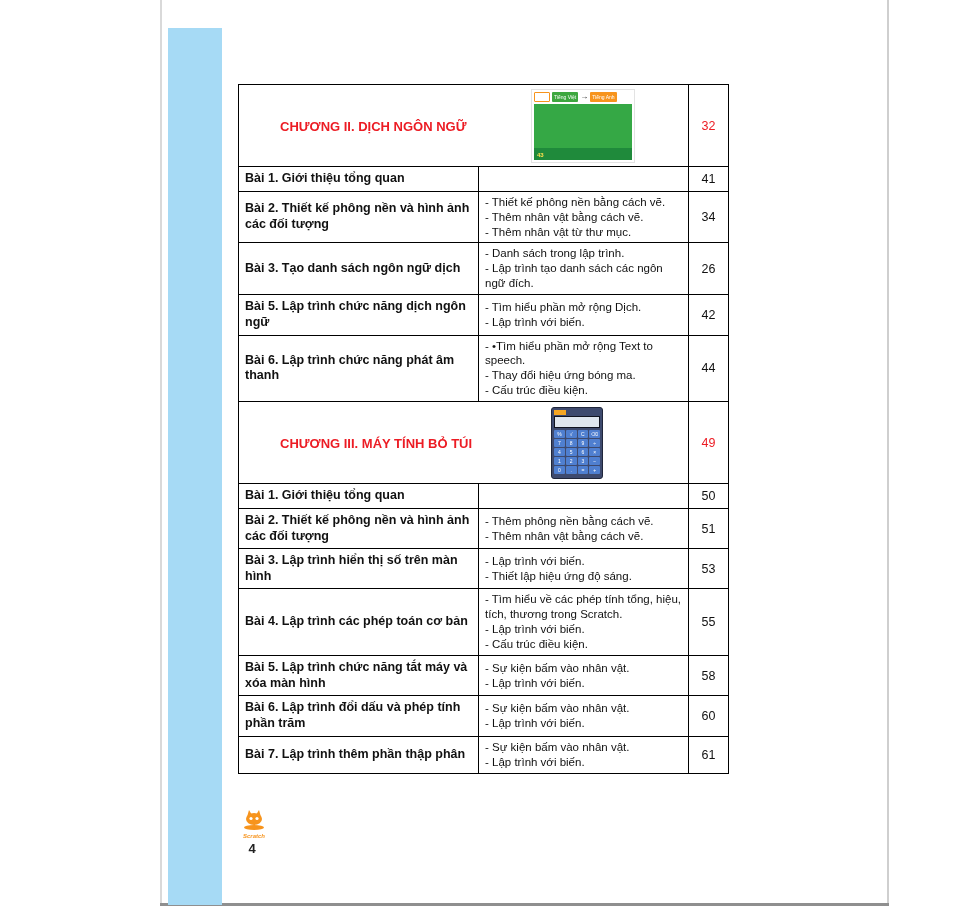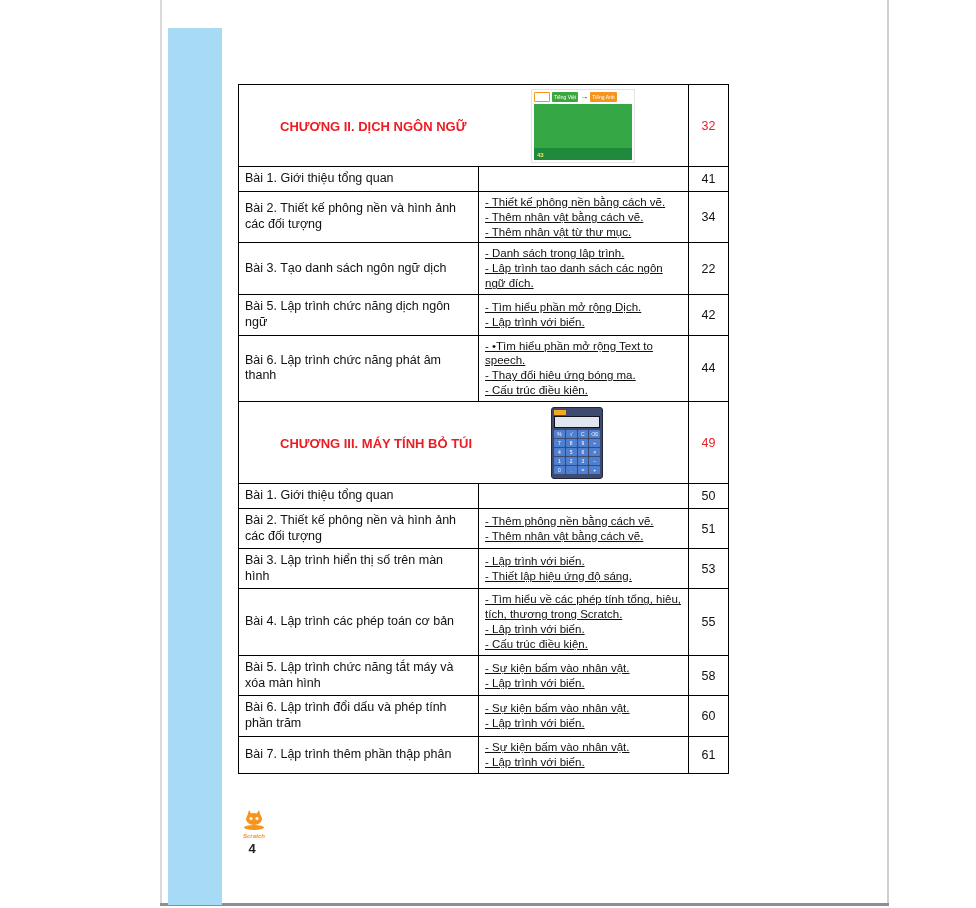--- a/index.html
+++ b/index.html
@@ -10,22 +10,22 @@
   .page-left-edge  { position:absolute; left:160px; top:0; width:2px; height:905px; background:#d9d9d9; }
   .page-right-edge { position:absolute; left:887px; top:0; width:2px; height:905px; background:#cfcfcf; }
   .page-bottom-edge{ position:absolute; left:160px; top:903px; width:729px; height:3px; background:#8f8f8f; }
 
   
   .stripe { position:absolute; left:168px; top:28px; width:54px; height:877px; background:#a6daf5; }
 
   
   table.toc { position:absolute; left:238px; top:84px; border-collapse:collapse; table-layout:fixed; width:490px; background:#fff; }
   table.toc td { border:1px solid #000; vertical-align:middle; }
-  .title-cell { font-weight:normal; font-size:12.5px; line-height:1.25; padding:4px 8px 4px 6px; }
-  .desc-cell  { font-size:11.5px; line-height:1.3; padding:3px 6px; white-space:pre-line;text-decoration:underline; }
+  .title-cell { font-weight:bold; font-size:12.5px; line-height:1.25; padding:4px 8px 4px 6px; }
+  .desc-cell  { font-size:11.5px; line-height:1.3; padding:3px 6px; white-space:pre-line; }
   .page-cell  { text-align:center; font-size:12.5px; padding:2px 1px; }
   .page-cell.red { color:#ec1c24; }
 
   
   .chapter-cell { position:relative; height:82px; padding:0 6px; }
   .chapter-title { color:#ec1c24; font-weight:bold; font-size:13px; position:absolute; left:8px; top:50%; transform:translateY(-50%);margin-left:33px; }
 
   
   .translate-app { position:absolute; left:292px; top:4px; width:104px; height:74px; background:#fff; border:1px solid #e3e3e3; padding:2px; }
   .ta-chips { display:flex; gap:2px; height:10px; align-items:stretch; }
@@ -95,21 +95,21 @@
       <td class="title-cell">Bài 2. Thiết kế phông nền và hình ảnh các đối tượng</td>
       <td class="desc-cell">- Thiết kế phông nền bằng cách vẽ.
 - Thêm nhân vật bằng cách vẽ.
 - Thêm nhân vật từ thư mục.</td>
       <td class="page-cell">34</td>
     </tr>
     <tr>
       <td class="title-cell">Bài 3. Tạo danh sách ngôn ngữ dịch</td>
       <td class="desc-cell">- Danh sách trong lập trình.
 - Lập trình tạo danh sách các ngôn ngữ đích.</td>
-      <td class="page-cell">22</td>
+      <td class="page-cell">26</td>
     </tr>
     <tr>
       <td class="title-cell">Bài 5. Lập trình chức năng dịch ngôn ngữ</td>
       <td class="desc-cell">- Tìm hiểu phần mở rộng Dịch.
 - Lập trình với biến.</td>
       <td class="page-cell">42</td>
     </tr>
     <tr>
       <td class="title-cell">Bài 6. Lập trình chức năng phát âm thanh</td>
       <td class="desc-cell">- •Tìm hiểu phần mở rộng Text to speech.

